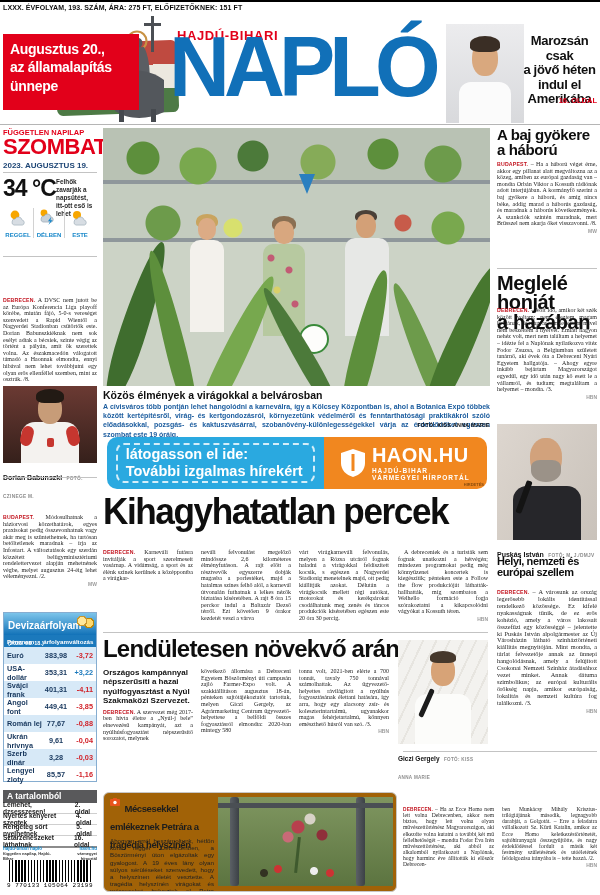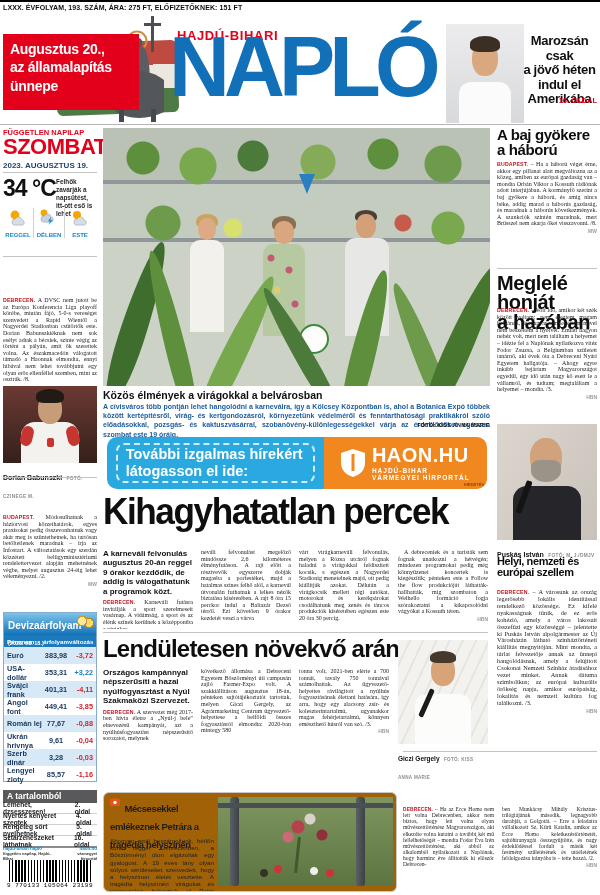--- a/index.html
+++ b/index.html
@@ -267,42 +267,41 @@
     <div class="leaf" style="left:345px;top:130px;width:26px;height:170px;background:#47772f;transform:rotate(24deg);"></div>
   </div>
 
   <div class="abs" style="left:103px;top:389px;width:387px;font:900 10.5px 'Liberation Sans',sans-serif;color:#0f0f0f;">Közös élmények a virágokkal a belvárosban</div>
   <div class="abs" style="left:103px;top:402px;width:387px;font:600 7px/1.32 'Liberation Sans',sans-serif;color:#1b5c9e;text-align:justify;">A cívisváros több pontján lehet hangolódni a karneválra, így a Kölcsey Központban is, ahol a Botanica Expó többek között kertépítésről, virág- és kertgondozásról, környezetünk védelméről és fenntarthatósági praktikákról szóló előadásokkal, pozsgás- és kaktuszvásárral, szobanövény-különlegességekkel várja az érdeklődőket egészen szombat este 19 óráig.</div>
   <div class="abs credit" style="left:390px;top:422px;width:100px;text-align:right;color:#111;font-size:5.4px;">FOTÓ: KISS ANNA MARIE</div>
 
   <div class="abs" style="left:107px;top:437px;width:380px;height:52px;border-radius:10px;overflow:hidden;display:flex;cursor:pointer;">
     <div style="width:57%;background:#2aa9e0;display:flex;align-items:center;justify-content:center;">
       <div style="border:2px dashed rgba(255,255,255,.8);border-radius:8px;width:92%;height:40px;display:flex;flex-direction:column;justify-content:center;padding-left:8px;box-sizing:border-box;">
+        <span style="font:800 14.5px/1.15 'Liberation Sans',sans-serif;color:#fff;">látogasson el ide:</span>
         <span style="font:800 14.5px/1.15 'Liberation Sans',sans-serif;color:#fff;">További izgalmas hírekért</span>
-        <span style="font:800 14.5px/1.15 'Liberation Sans',sans-serif;color:#fff;">látogasson el ide:</span>
       </div>
     </div>
     <div style="width:43%;background:#f1871f;display:flex;align-items:center;justify-content:center;gap:7px;position:relative;">
       <svg width="24" height="28" viewBox="0 0 24 28">
         <path d="M12 0 L24 4 V14 C24 21 19 26 12 28 C5 26 0 21 0 14 V4 Z" fill="#fff"></path>
         <rect x="10.5" y="5" width="3" height="17" fill="#f1871f"></rect>
       </svg>
       <span>
         <span style="display:block;font:800 20px/1 'Liberation Sans',sans-serif;color:#fff;letter-spacing:.5px;">HAON.HU</span>
         <span style="display:block;font:700 6.5px 'Liberation Sans',sans-serif;color:#fff;letter-spacing:1px;margin-top:2px;">HAJDÚ-BIHAR</span>
         <span style="display:block;font:700 6.5px 'Liberation Sans',sans-serif;color:#fff;letter-spacing:1px;">VÁRMEGYEI HÍRPORTÁL</span>
       </span>
       <span style="position:absolute;right:3px;bottom:2px;font:700 4px 'Liberation Sans',sans-serif;color:#8a4c0e;">HIRDETÉS</span>
     </div>
   </div>
 
   <div class="abs art-h" style="left:103px;top:494px;font-size:37px;letter-spacing:-1.5px;transform:scaleX(.95);transform-origin:left top;white-space:nowrap;">Kihagyhatatlan percek</div>
 
   <div class="col" style="left:103px;top:549px;width:90px;height:80px;">
-    <p class="intro" style="margin:0 0 3px 0;">A karneváli felvonulás augusztus 20-án reggel 9 órakor kezdődik, de addig is válogathatunk a programok közt.</p>
     <p class="body-txt" style="margin:0;"><span class="lead">DEBRECEN.</span> <span>Karneváli futásra invitálják a sport szerelmeseit vasárnap. A vidámság, a sport és az élénk színek kerülnek a középpontba a virágkar-</span></p>
   </div>
   <div class="col body-txt" style="left:201px;top:549px;width:90px;height:80px;">neváli felvonulást megelőző mindössze 2,6 kilométeres élményfutáson. A rajt előtt a résztvevők egyszerre dobják magasba a porfestéket, majd a hatalmas színes felhő alól, a karnevál útvonalán futhatnak a lelkes nézők biztatása kíséretében. A rajt 8 óra 15 perckor indul a Baltazár Dezső térről. Ezt követően 9 órakor kezdetét veszi a várva</div>
   <div class="col body-txt" style="left:299px;top:549px;width:90px;height:80px;">várt virágkarneváli felvonulás, melyen a Rózsa utcáról fognak haladni a virágokkal feldíszített kocsik, s egészen a Nagyerdei Stadionig menetelnek majd, ott pedig kiállítják azokat. Délután a virágkocsik mellett régi autókat, motorokat és kerékpárokat csodálhatunk meg zenés és táncos produkciók kíséretében egészen este 20 óra 30 percig.</div>
   <div class="col" style="left:398px;top:549px;width:90px;height:80px;">
     <p class="body-txt" style="margin:0;text-indent:6px;">A debreceniek és a turisták sem fognak unatkozni a hétvégén; mindezen programokat pedig még könnyűzenei koncertek is kiegészítik; pénteken este a Follow the flow produkcióját láthatták-hallhatták, míg szombaton a Welhello formáció fogja szórakoztatni a kikapcsolódni vágyókat a Kossuth téren.</p>
     <div class="sigline">HBN</div>
   </div>
 
   <div class="rule" style="left:103px;top:632px;width:385px;"></div>

